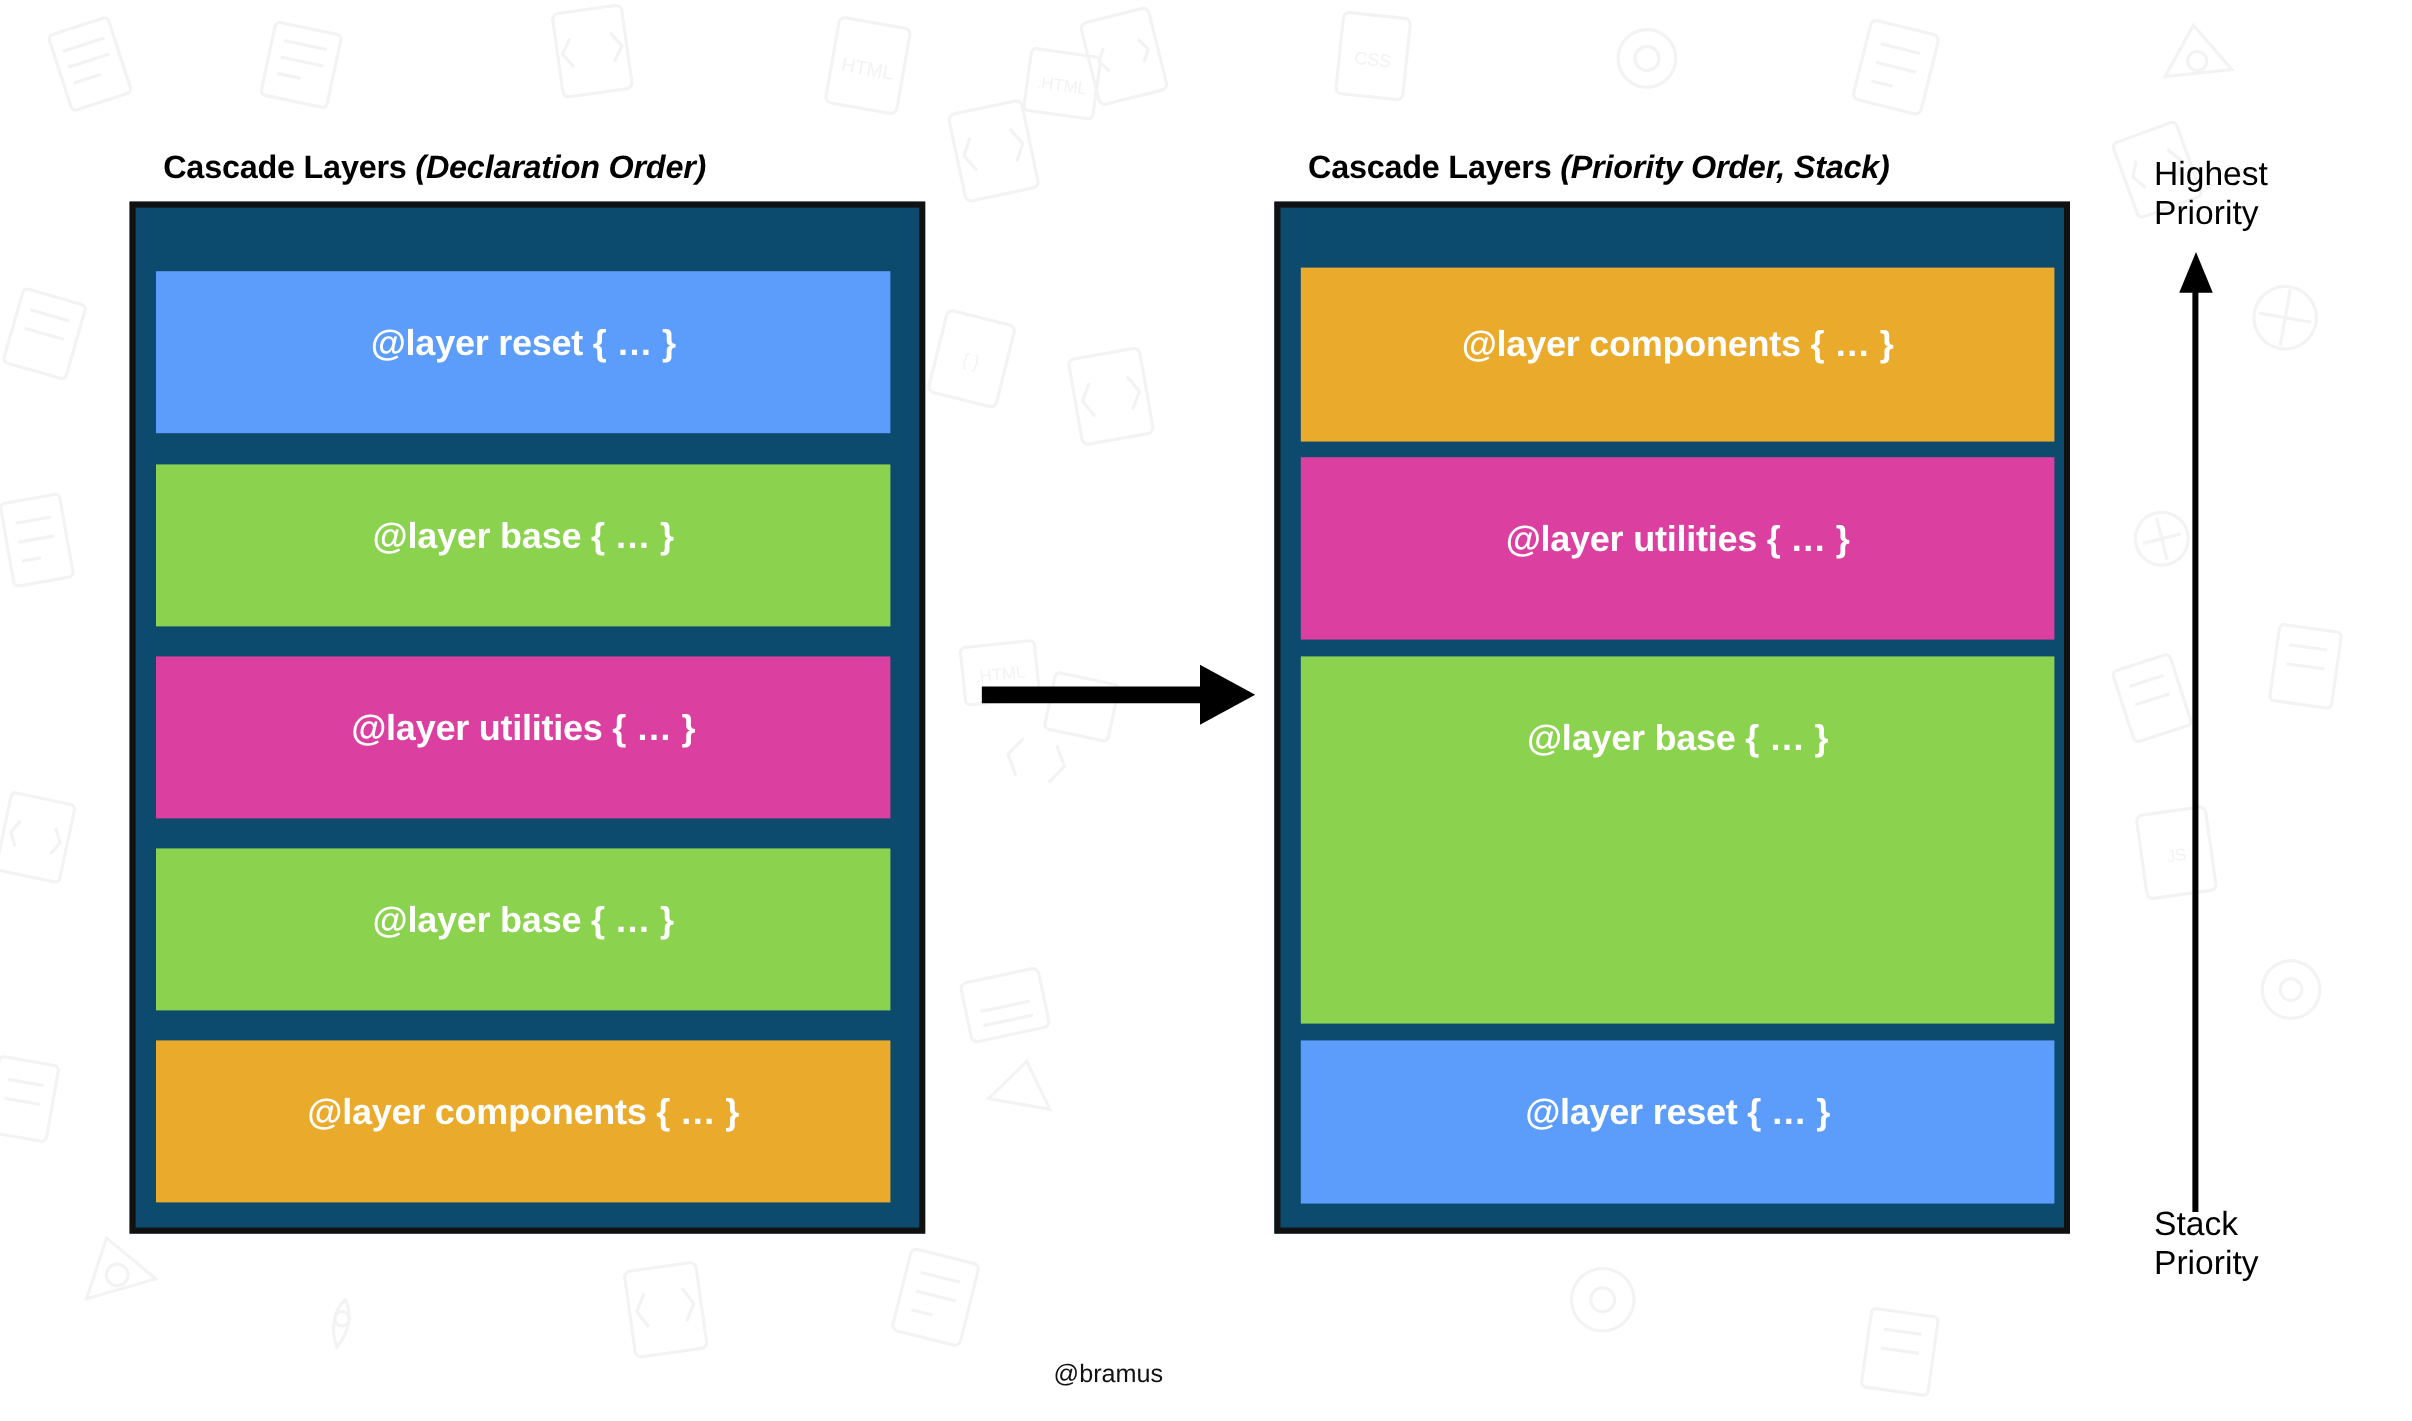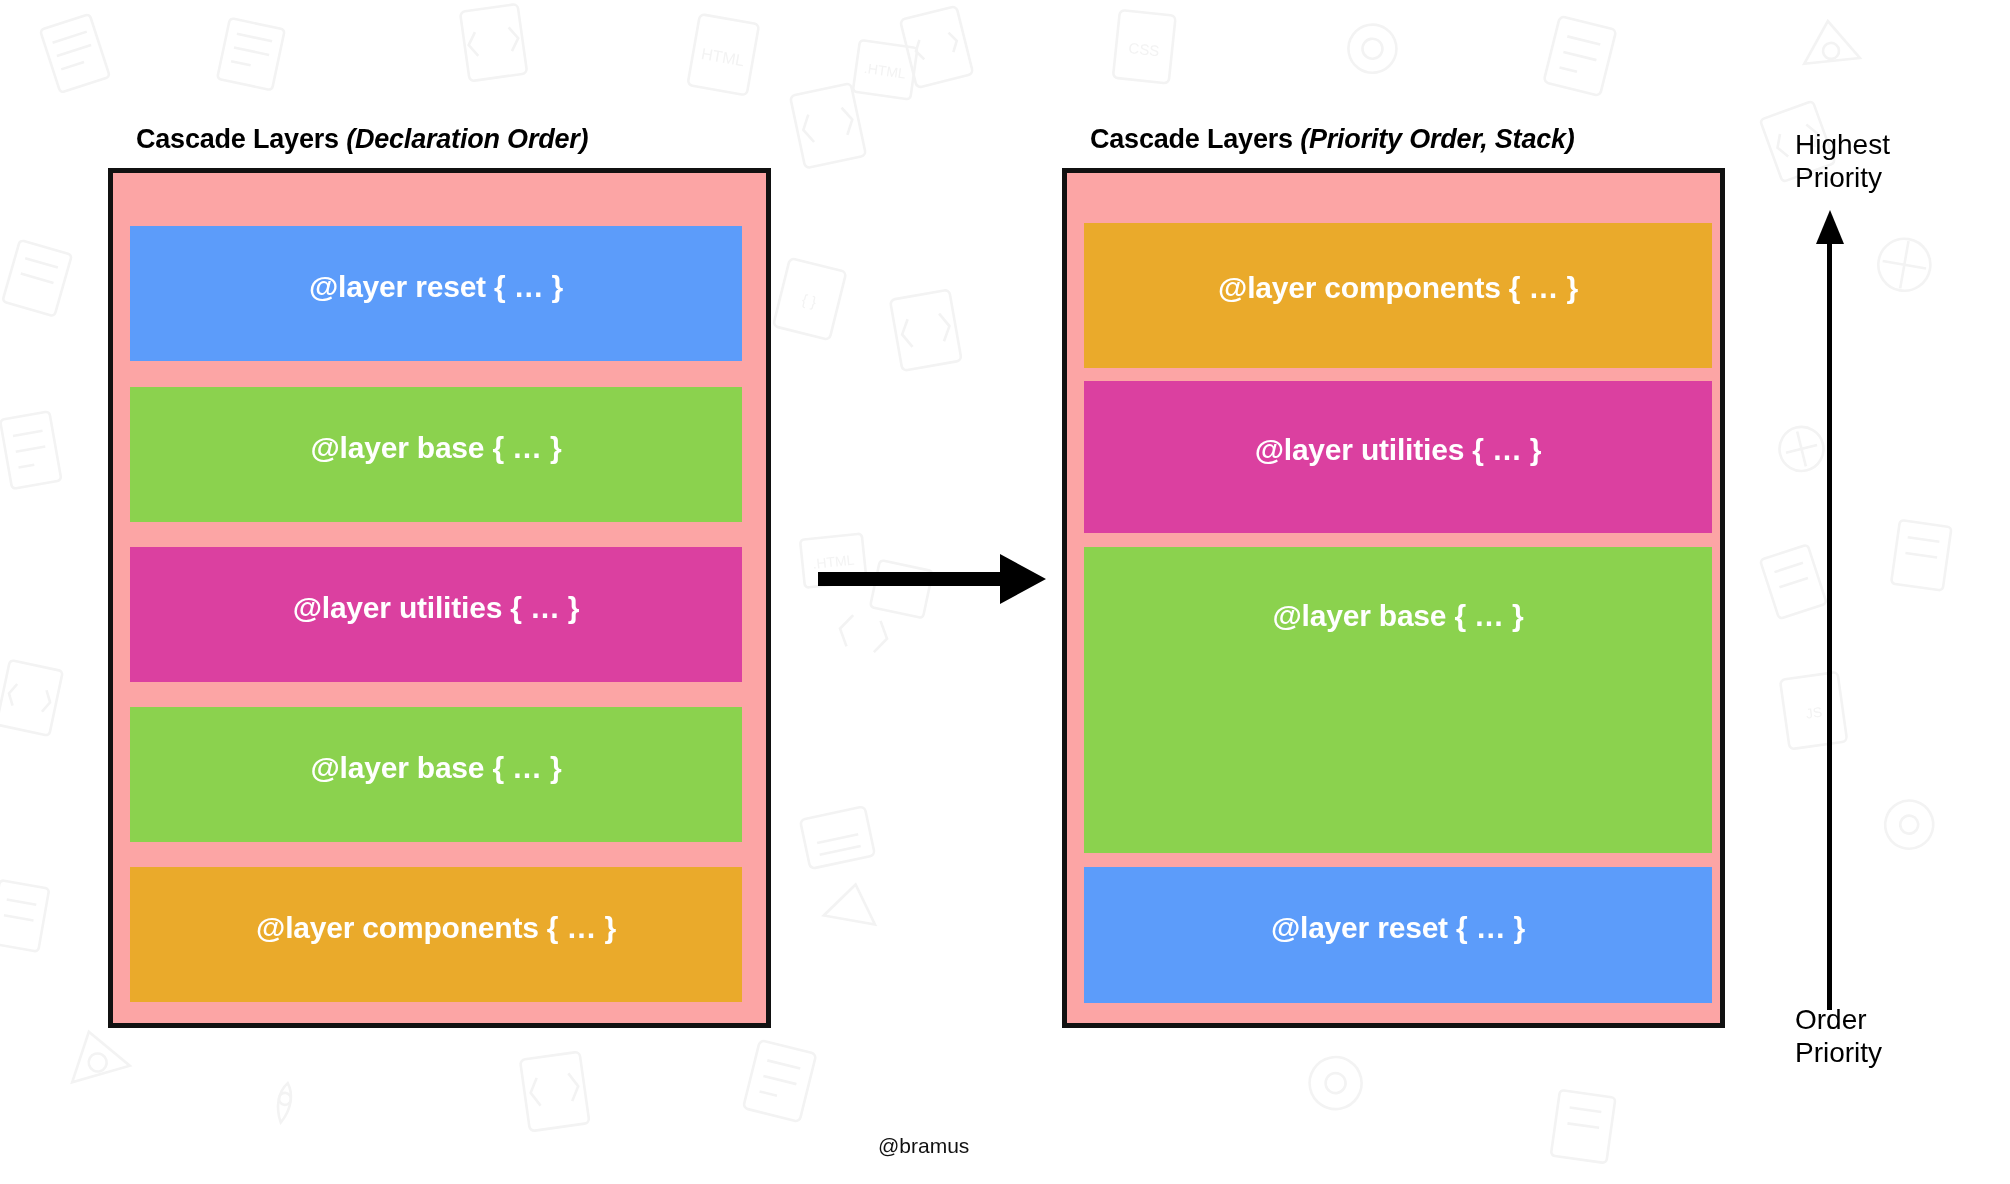--- a/index.html
+++ b/index.html
@@ -22,21 +22,21 @@
     inset: 0;
     pointer-events: none;
     z-index: 0;
   }
 
   
   .panel {
     position: absolute;
     box-sizing: border-box;
     border: 5px solid #111111;
-    background: #fca5a5;
+    background: #0c4a6e;
     z-index: 2;
   }
   #panel-declaration { left: 108px;  top: 168px; width: 663px; height: 860px; }
   #panel-priority    { left: 1062px; top: 168px; width: 663px; height: 860px; }
 
   .panel-title {
     position: absolute;
     font-size: 27px;
     font-weight: bold;
     letter-spacing: -0.2px;
@@ -310,17 +310,17 @@
 </div>
 
 <div id="priority-axis">
   <svg width="60" height="800" viewBox="0 0 60 800" xmlns="http://www.w3.org/2000/svg" aria-hidden="true">
     <path d="M30 0 L44 34 H16 Z" fill="#000000"></path>
     <rect x="27" y="26" width="5" height="774" fill="#000000"></rect>
   </svg>
 </div>
 
 <div class="axis-label" id="label-lowest">
-  <div>Order</div>
+  <div>Stack</div>
   <div>Priority</div>
 </div>
 
 <div id="credit">@bramus</div>
 
 </body></html>

